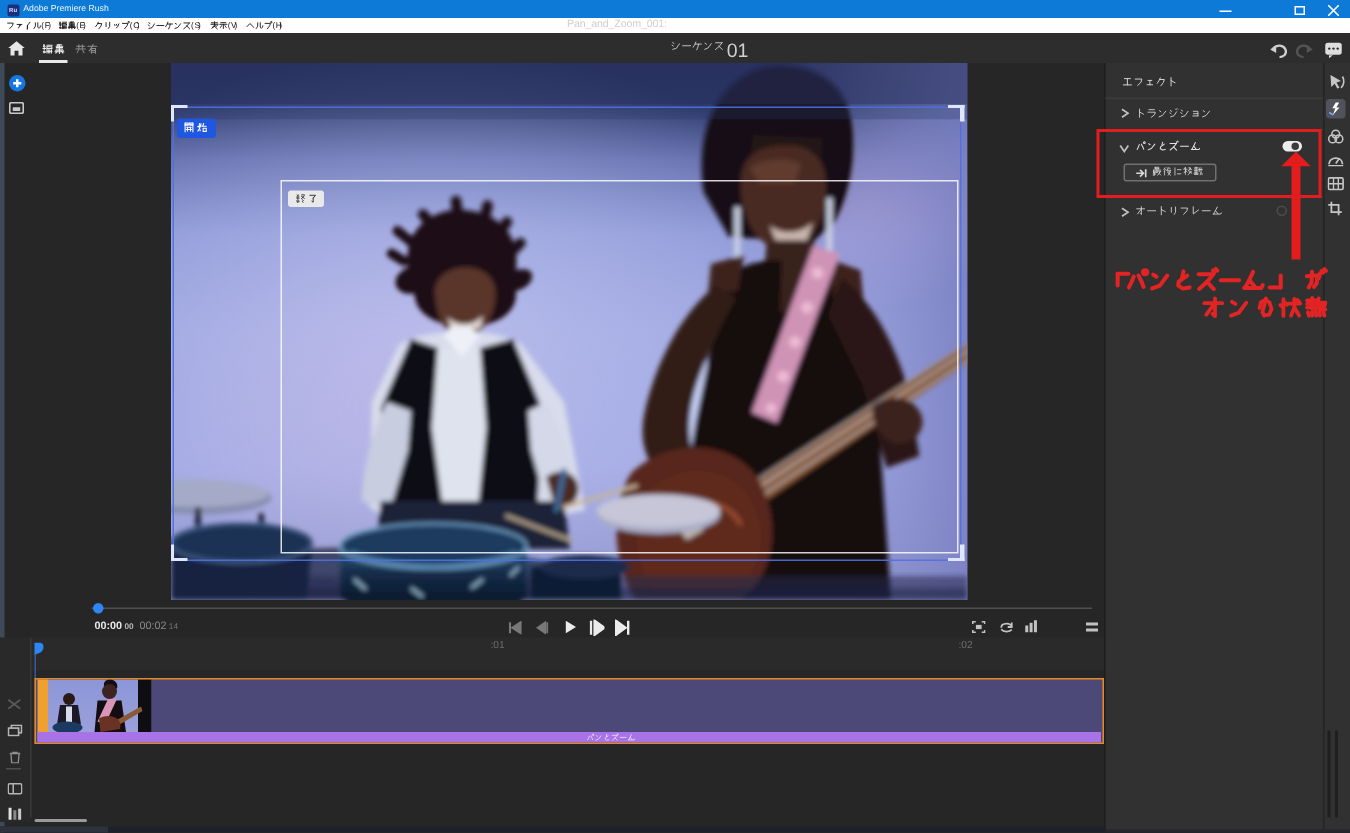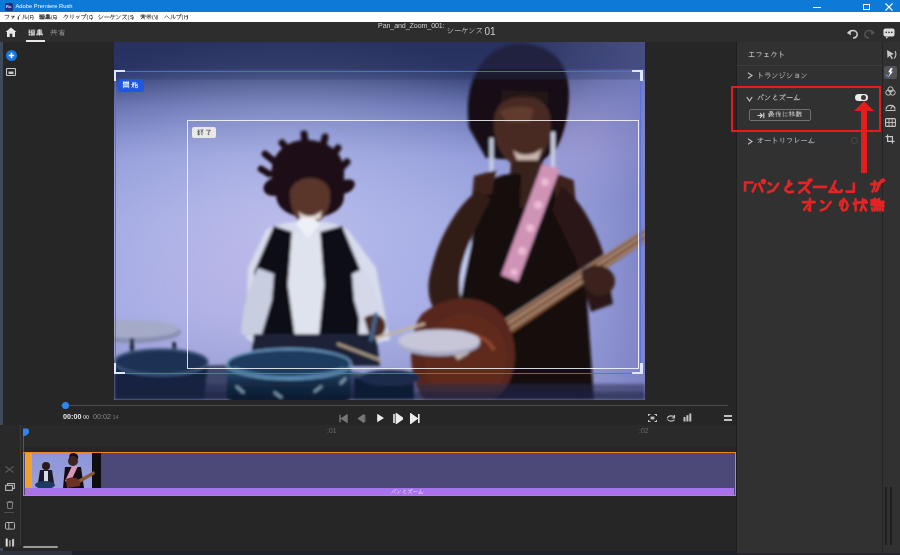--- a/index.html
+++ b/index.html
@@ -157,36 +157,36 @@
         <path d="M0.6,3.6 L6.9,3.6" fill="none" stroke="#8f8f8f" stroke-width="0.67" stroke-linecap="round" stroke-linejoin="round" opacity="1.0"></path>
         <path d="M2.2,4.6 L1.5,6.1" fill="none" stroke="#8f8f8f" stroke-width="0.67" stroke-linecap="round" stroke-linejoin="round" opacity="1.0"></path>
         <path d="M5.2,4.6 L6.0,6.1" fill="none" stroke="#8f8f8f" stroke-width="0.67" stroke-linecap="round" stroke-linejoin="round" opacity="1.0"></path>
         <path d="M8.6,1.9 L14.6,1.9" fill="none" stroke="#8f8f8f" stroke-width="0.67" stroke-linecap="round" stroke-linejoin="round" opacity="1.0"></path>
         <path d="M12.1,0.6 L10.6,3.4 L9.4,5.0" fill="none" stroke="#8f8f8f" stroke-width="0.67" stroke-linecap="round" stroke-linejoin="round" opacity="1.0"></path>
         <path d="M10.9,3.4 L13.7,3.4 L13.7,6.5" fill="none" stroke="#8f8f8f" stroke-width="0.67" stroke-linecap="round" stroke-linejoin="round" opacity="1.0"></path>
         <path d="M10.9,3.4 L10.9,6.5" fill="none" stroke="#8f8f8f" stroke-width="0.67" stroke-linecap="round" stroke-linejoin="round" opacity="1.0"></path>
         <path d="M10.9,4.6 L13.7,4.6" fill="none" stroke="#8f8f8f" stroke-width="0.67" stroke-linecap="round" stroke-linejoin="round" opacity="1.0"></path>
         <path d="M10.9,5.8 L13.7,5.8" fill="none" stroke="#8f8f8f" stroke-width="0.67" stroke-linecap="round" stroke-linejoin="round" opacity="1.0"></path>
       </svg></div>
-<div class="abs" style="left:378px;top:22px;color:#cfcfcf;font-size:7.1px;letter-spacing:-0.1px;">Pan_and_Zoom_001:</div>
+<div class="abs" style="left:378px;top:12px;color:#cfcfcf;font-size:7.1px;letter-spacing:-0.1px;">Pan_and_Zoom_001:</div>
 <div class="abs" style="left:446.5px;top:27px;line-height:0;"><svg width="36" height="7" viewBox="0 0 36 7" style="overflow:visible">
         <path d="M1.4,1.4 L2.3,2.0" fill="none" stroke="#cfcfcf" stroke-width="0.60" stroke-linecap="round" stroke-linejoin="round" opacity="1.0"></path>
         <path d="M1.0,3.1 L1.9,3.7" fill="none" stroke="#cfcfcf" stroke-width="0.60" stroke-linecap="round" stroke-linejoin="round" opacity="1.0"></path>
         <path d="M1.5,5.9 L3.9,5.2 L5.9,2.2" fill="none" stroke="#cfcfcf" stroke-width="0.60" stroke-linecap="round" stroke-linejoin="round" opacity="1.0"></path>
         <path d="M8.1,3.5 L13.4,3.5" fill="none" stroke="#cfcfcf" stroke-width="0.60" stroke-linecap="round" stroke-linejoin="round" opacity="1.0"></path>
         <path d="M16.9,1.0 L16.1,2.9 L15.1,4.5" fill="none" stroke="#cfcfcf" stroke-width="0.60" stroke-linecap="round" stroke-linejoin="round" opacity="1.0"></path>
         <path d="M16.5,2.4 L20.6,2.4" fill="none" stroke="#cfcfcf" stroke-width="0.60" stroke-linecap="round" stroke-linejoin="round" opacity="1.0"></path>
         <path d="M18.8,2.4 L18.3,4.3 L17.5,6.2" fill="none" stroke="#cfcfcf" stroke-width="0.60" stroke-linecap="round" stroke-linejoin="round" opacity="1.0"></path>
         <path d="M23.0,1.8 L24.0,2.5" fill="none" stroke="#cfcfcf" stroke-width="0.60" stroke-linecap="round" stroke-linejoin="round" opacity="1.0"></path>
         <path d="M22.8,5.9 L25.0,5.0 L27.2,2.1" fill="none" stroke="#cfcfcf" stroke-width="0.60" stroke-linecap="round" stroke-linejoin="round" opacity="1.0"></path>
         <path d="M30.1,1.5 L34.4,1.5" fill="none" stroke="#cfcfcf" stroke-width="0.60" stroke-linecap="round" stroke-linejoin="round" opacity="1.0"></path>
         <path d="M34.4,1.5 L32.5,3.9 L30.0,6.0" fill="none" stroke="#cfcfcf" stroke-width="0.60" stroke-linecap="round" stroke-linejoin="round" opacity="1.0"></path>
         <path d="M32.2,3.8 L34.6,6.0" fill="none" stroke="#cfcfcf" stroke-width="0.60" stroke-linecap="round" stroke-linejoin="round" opacity="1.0"></path>
       </svg></div>
-<div class="abs" style="left:484.5px;top:26px;color:#cfcfcf;font-size:10px;">01</div>
+<div class="abs" style="left:484.5px;top:26px;color:#cfcfcf;font-size:13px;">01</div>
 <svg class="abs" style="left:846px;top:29px;" width="13" height="10">
       <path d="M2.6,3.6 C5.2,0.5 9.6,0.9 11,4 C12.2,7 9.6,9 7,9" fill="none" stroke="#cfcfcf" stroke-width="1.5"></path>
       <path d="M0.8,4 L4.8,1 L4.8,6.3 Z" fill="#cfcfcf"></path>
     </svg>
 <svg class="abs" style="left:863px;top:29px;" width="13" height="10">
       <path d="M10.4,3.6 C7.8,0.5 3.4,0.9 2,4 C0.8,7 3.4,9 6,9" fill="none" stroke="#545454" stroke-width="1.5"></path>
       <path d="M12.2,4 L8.2,1 L8.2,6.3 Z" fill="#545454"></path>
     </svg>
 <svg class="abs" style="left:882.5px;top:28px;" width="12" height="11">
       <rect x="0.5" y="0.5" width="11" height="8" rx="1.8" fill="#dedede"></rect>

